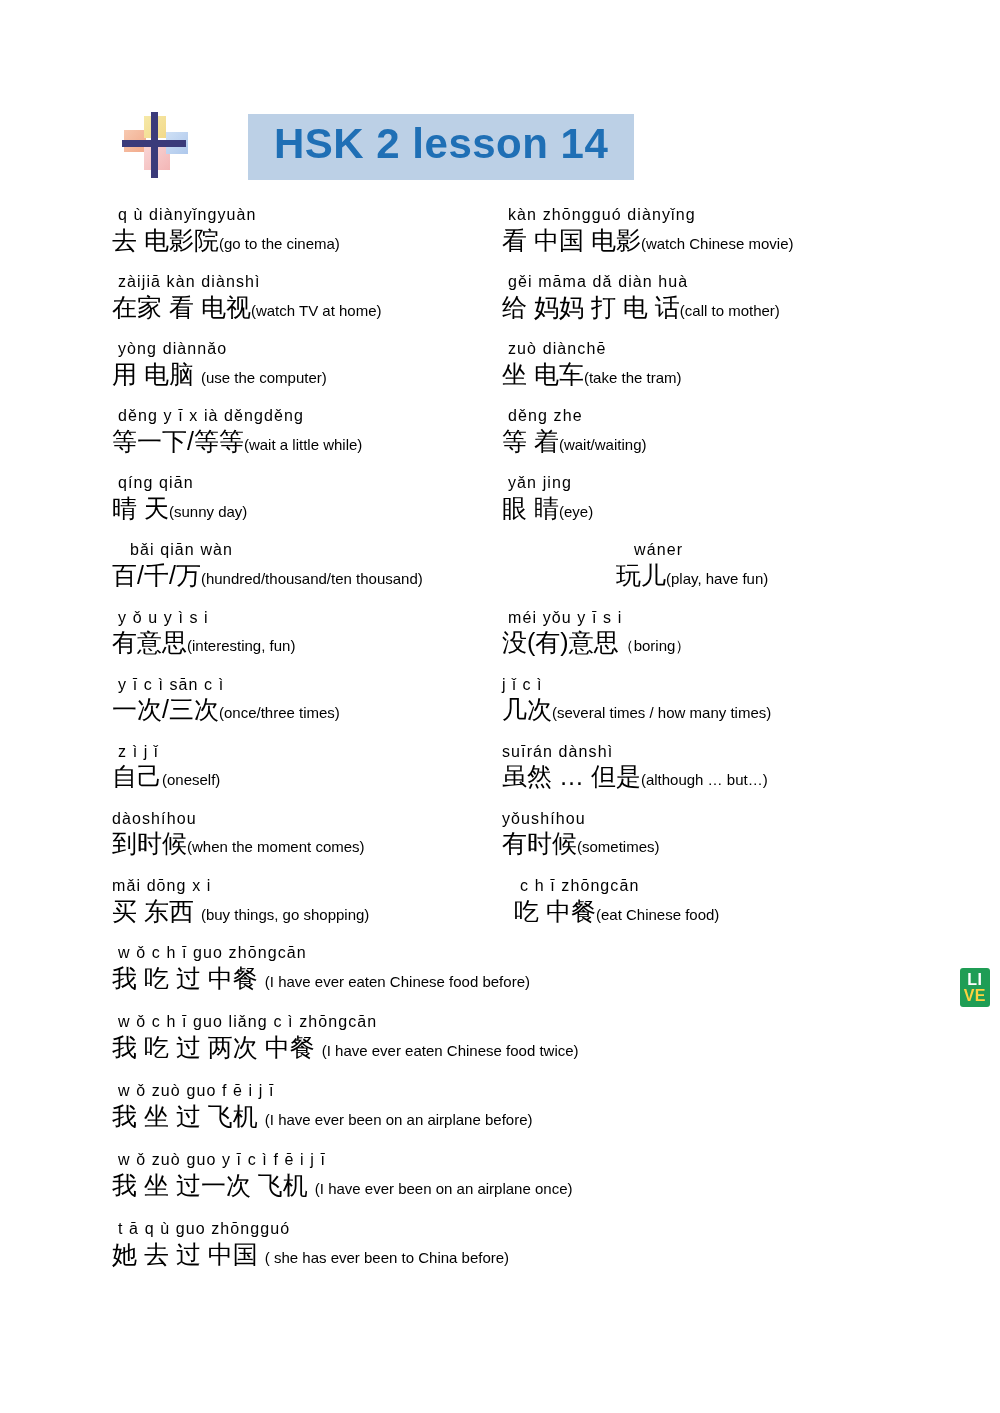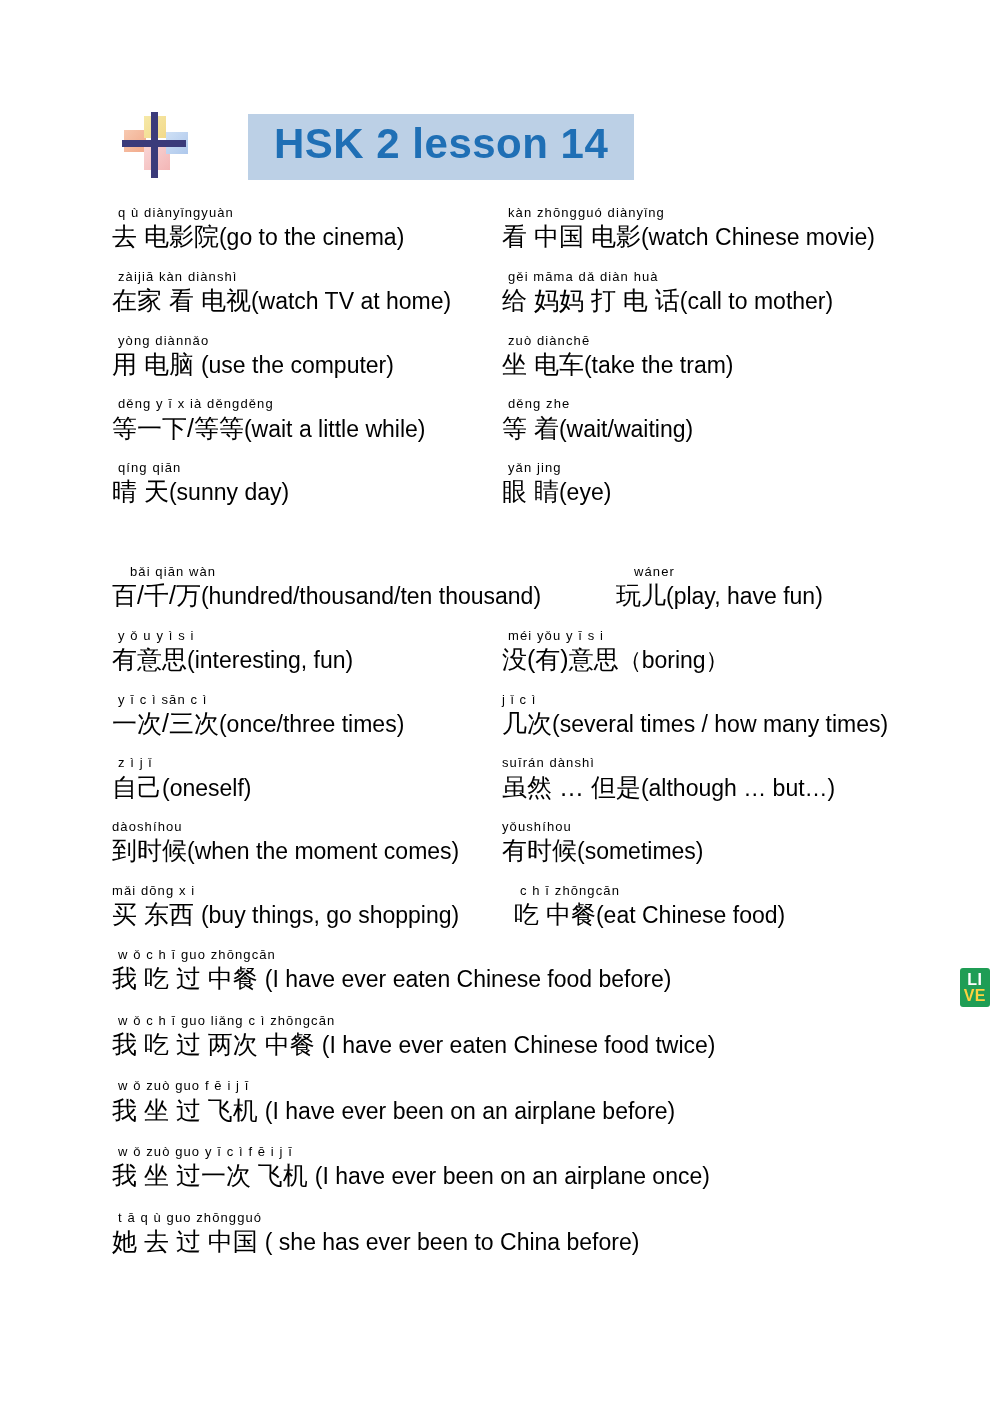--- a/index.html
+++ b/index.html
@@ -85,37 +85,37 @@
     margin-bottom: 18px;
   }
   .cell {
     position: relative;
   }
   .cell.left  { width: 390px; flex: 0 0 auto; }
   .cell.right { flex: 1 1 auto; }
   .cell.full  { width: 100%; }
 
   .pinyin {
-    font-size: 13px;
+    font-size: 16px;
     letter-spacing: 1.1px;
     color: #000;
     line-height: 1.1;
     margin-bottom: 2px;
     white-space: nowrap;
   }
   .pinyin.indent-1  { padding-left: 6px; }
 
   .term {
     font-size: 25px;
     line-height: 1.18;
     white-space: nowrap;
     color: #000;
   }
   .term .gloss {
-    font-size: 23px;
+    font-size: 15px;
   }
 
   
   .row.r-hundred .cell.right { padding-left: 4px; }
   .row.r-hundred .pinyin { padding-left: 18px; }
   .row.r-youyisi .cell.right .pinyin { padding-left: 6px; }
   .row.r-zi .cell.right { padding-left: 0; }
   .row.r-buy .cell.right { padding-left: 12px; }
 
   .sent-pinyin { padding-left: 6px; }
@@ -228,21 +228,21 @@
         <div class="pinyin indent-1">qíng qiān</div>
         <div class="term"><span>晴 天</span><span class="gloss">(sunny day)</span></div>
       </div>
       <div class="cell right">
         <div class="pinyin indent-1">yǎn jing</div>
         <div class="term"><span>眼 睛</span><span class="gloss">(eye)</span></div>
       </div>
     </div>
 
     <div class="row r-hundred">
-      <div class="cell left" style="width:500px;margin-top:40px;">
+      <div class="cell left" style="width:500px;">
         <div class="pinyin indent-1">bǎi  qiān  wàn</div>
         <div class="term"><span>百/千/万</span><span class="gloss">(hundred/thousand/ten thousand)</span></div>
       </div>
       <div class="cell right">
         <div class="pinyin">wáner</div>
         <div class="term"><span>玩儿</span><span class="gloss">(play, have fun)</span></div>
       </div>
     </div>
 
     <div class="row r-youyisi">

